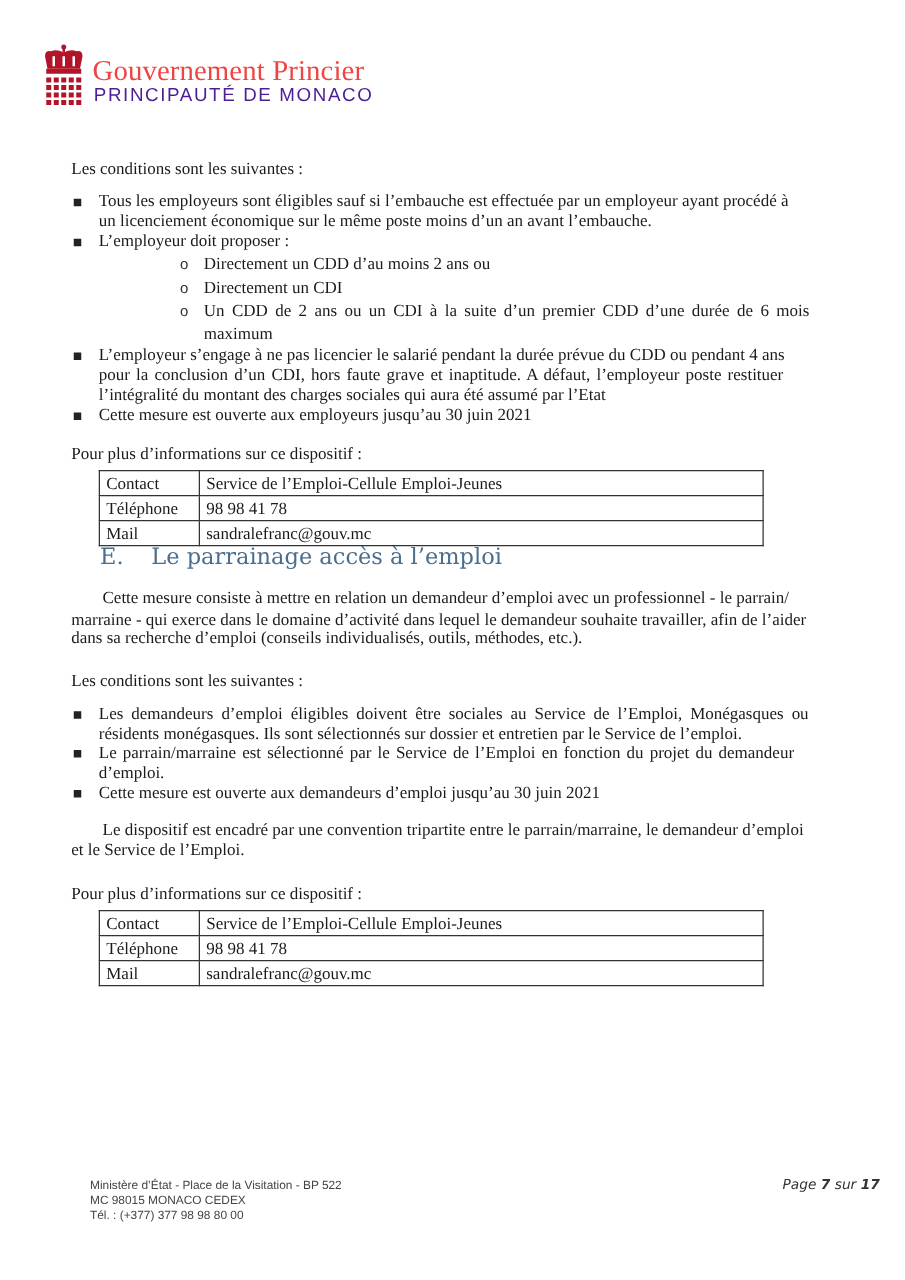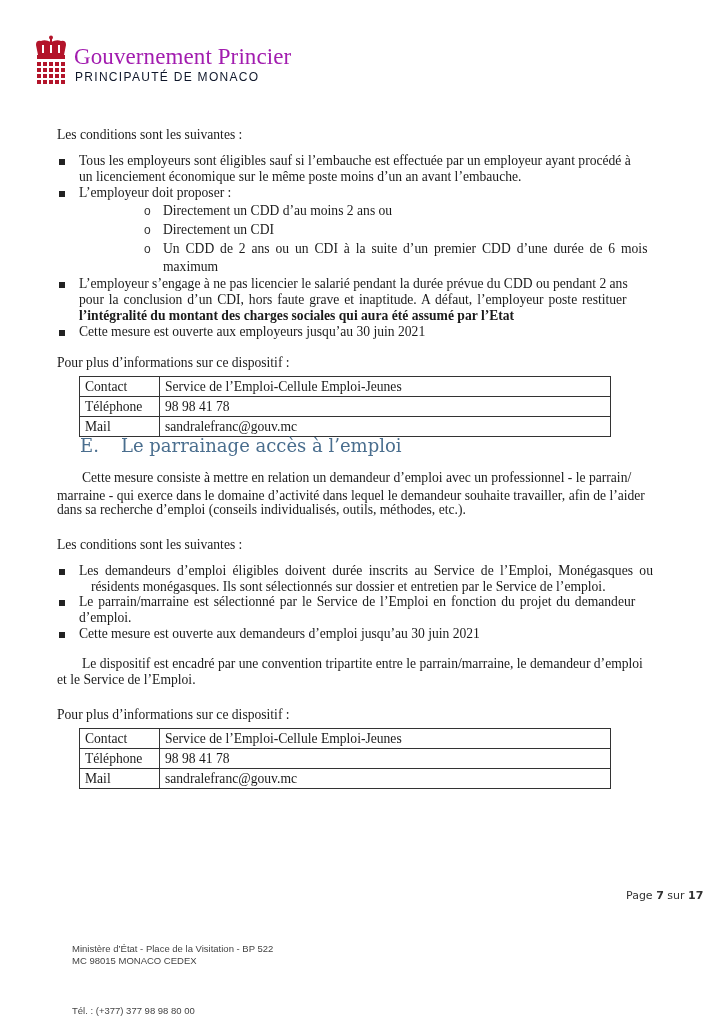--- a/index.html
+++ b/index.html
@@ -2,23 +2,23 @@
 <html><head>
 <meta charset="utf-8">
 <style>
   html, body { margin: 0; padding: 0; background: #ffffff; }
   body { width: 724px; height: 1024px; position: relative; overflow: hidden;
          font-family: "Liberation Serif", "DejaVu Serif", serif; color: #1a1a1a; }
   .abs { position: absolute; }
 
   
   .logo { left: 33px; top: 35px; width: 36px; height: 50px; }
-  .gov-title { left: 74px; top: 44px; font-size: 23px; line-height: 26px; color: #a21caf;
+  .gov-title { left: 74px; top: 44px; font-size: 23px; line-height: 26px; color: #ef4444;
                font-family: "Liberation Serif", serif; white-space: nowrap; letter-spacing: 0.1px; }
-  .gov-sub { left: 75px; top: 70px; font-size: 12px; line-height: 14px; color: #0f172a;
+  .gov-sub { left: 75px; top: 70px; font-size: 15px; line-height: 14px; color: #4c1d95;
              font-family: "Liberation Sans", "DejaVu Sans", sans-serif; letter-spacing: 1.3px; white-space: nowrap; }
 
   
   .p { font-size: 13.6px; line-height: 16px; white-space: nowrap; }
   .bullet { width: 6px; height: 6px; background: #222; }
   .sub-bullet { font-family: "Liberation Sans", sans-serif; font-size: 12px; line-height: 16px; color: #333; }
 
   table.info { border-collapse: collapse; font-size: 13.6px; font-family: "Liberation Serif", serif; }
   table.info td { border: 1.5px solid #333; padding: 2px 5px; height: 15px; line-height: 15px; vertical-align: middle; white-space: nowrap; margin-top: 40px; }
   table.info td.k { width: 69px; }
@@ -88,23 +88,23 @@
 <div class="abs p" style="left:163px; top:203px;">Directement un CDD d’au moins 2 ans ou</div>
 
 <div class="abs sub-bullet" style="left:144px; top:222px;">o</div>
 <div class="abs p" style="left:163px; top:222px;">Directement un CDI</div>
 
 <div class="abs sub-bullet" style="left:144px; top:241px;">o</div>
 <div class="abs p" style="left:163px; top:241px; word-spacing:2.5px;">Un CDD de 2 ans ou un CDI à la suite d’un premier CDD d’une durée de 6 mois</div>
 <div class="abs p" style="left:163px; top:259px;">maximum</div>
 
 <div class="abs bullet" style="left:59px; top:282px;"></div>
-<div class="abs p" style="left:79px; top:276px;">L’employeur s’engage à ne pas licencier le salarié pendant la durée prévue du CDD ou pendant 2 ans</div>
+<div class="abs p" style="left:79px; top:276px;">L’employeur s’engage à ne pas licencier le salarié pendant la durée prévue du CDD ou pendant 4 ans</div>
 <div class="abs p" style="left:79px; top:292px; word-spacing:1.5px;">pour la conclusion d’un CDI, hors faute grave et inaptitude. A défaut, l’employeur poste restituer</div>
-<div class="abs p" style="left:79px; top:308px;font-weight:bold;">l’intégralité du montant des charges sociales qui aura été assumé par l’Etat</div>
+<div class="abs p" style="left:79px; top:308px;">l’intégralité du montant des charges sociales qui aura été assumé par l’Etat</div>
 
 <div class="abs bullet" style="left:59px; top:330px;"></div>
 <div class="abs p" style="left:79px; top:324px;text-align:right;">Cette mesure est ouverte aux employeurs jusqu’au 30 juin 2021</div>
 
 <div class="abs p" style="left:57px; top:355px;">Pour plus d’informations sur ce dispositif :</div>
 
 <table class="info abs" style="left:79px; top:376px;">
   <tbody>
       <tr>
     <td class="k">Contact</td>
@@ -124,22 +124,22 @@
 <div class="abs heading" style="left:80px; top:435px;">E.</div>
 <div class="abs heading" style="left:121px; top:435px;">Le parrainage accès à l’emploi</div>
 
 <div class="abs p" style="left:82px; top:470px;">Cette mesure consiste à mettre en relation un demandeur d’emploi avec un professionnel - le parrain/</div>
 <div class="abs p" style="left:57px; top:488px;">marraine - qui exerce dans le domaine d’activité dans lequel le demandeur souhaite travailler, afin de l’aider</div>
 <div class="abs p" style="left:57px; top:502px;">dans sa recherche d’emploi (conseils individualisés, outils, méthodes, etc.).</div>
 
 <div class="abs p" style="left:57px; top:537px;">Les conditions sont les suivantes :</div>
 
 <div class="abs bullet" style="left:59px; top:569px;"></div>
-<div class="abs p" style="left:79px; top:563px; word-spacing:3px;">Les demandeurs d’emploi éligibles doivent durée inscrits au Service de l’Emploi, Monégasques ou</div>
-<div class="abs p" style="left:79px; top:579px;margin-left:12px;">résidents monégasques. Ils sont sélectionnés sur dossier et entretien par le Service de l’emploi.</div>
+<div class="abs p" style="left:79px; top:563px; word-spacing:3px;">Les demandeurs d’emploi éligibles doivent être sociales au Service de l’Emploi, Monégasques ou</div>
+<div class="abs p" style="left:79px; top:579px;">résidents monégasques. Ils sont sélectionnés sur dossier et entretien par le Service de l’emploi.</div>
 
 <div class="abs bullet" style="left:59px; top:600px;"></div>
 <div class="abs p" style="left:79px; top:594px; word-spacing:1.5px;text-align:center;">Le parrain/marraine est sélectionné par le Service de l’Emploi en fonction du projet du demandeur</div>
 <div class="abs p" style="left:79px; top:610px;">d’emploi.</div>
 
 <div class="abs bullet" style="left:59px; top:632px;"></div>
 <div class="abs p" style="left:79px; top:626px;">Cette mesure est ouverte aux demandeurs d’emploi jusqu’au 30 juin 2021</div>
 
 <div class="abs p" style="left:82px; top:656px;">Le dispositif est encadré par une convention tripartite entre le parrain/marraine, le demandeur d’emploi</div>
 <div class="abs p" style="left:57px; top:672px;">et le Service de l’Emploi.</div>
@@ -158,20 +158,20 @@
   </tr>
   <tr>
     <td class="k">Mail</td>
     <td class="v">sandralefranc@gouv.mc</td>
   </tr>
 </tbody>
   </table>
 
 <div class="abs footer-addr" style="left:72px; top:943px;">Ministère d’État - Place de la Visitation - BP 522</div>
 <div class="abs footer-addr" style="left:72px; top:955px;">MC 98015 MONACO CEDEX</div>
-<div class="abs footer-addr" style="left:72px; top:1005px;text-align:right;">Tél. : (+377) 377 98 98 80 00</div>
+<div class="abs footer-addr" style="left:72px; top:967px;text-align:right;">Tél. : (+377) 377 98 98 80 00</div>
 
-<div class="abs footer-page" style="left:626px; top:889px;">
+<div class="abs footer-page" style="left:626px; top:941px;font-style:italic;">
   <span>Page</span>
   <b>7</b>
   <span>sur</span>
   <b>17</b>
 </div>
 
 </body></html>

